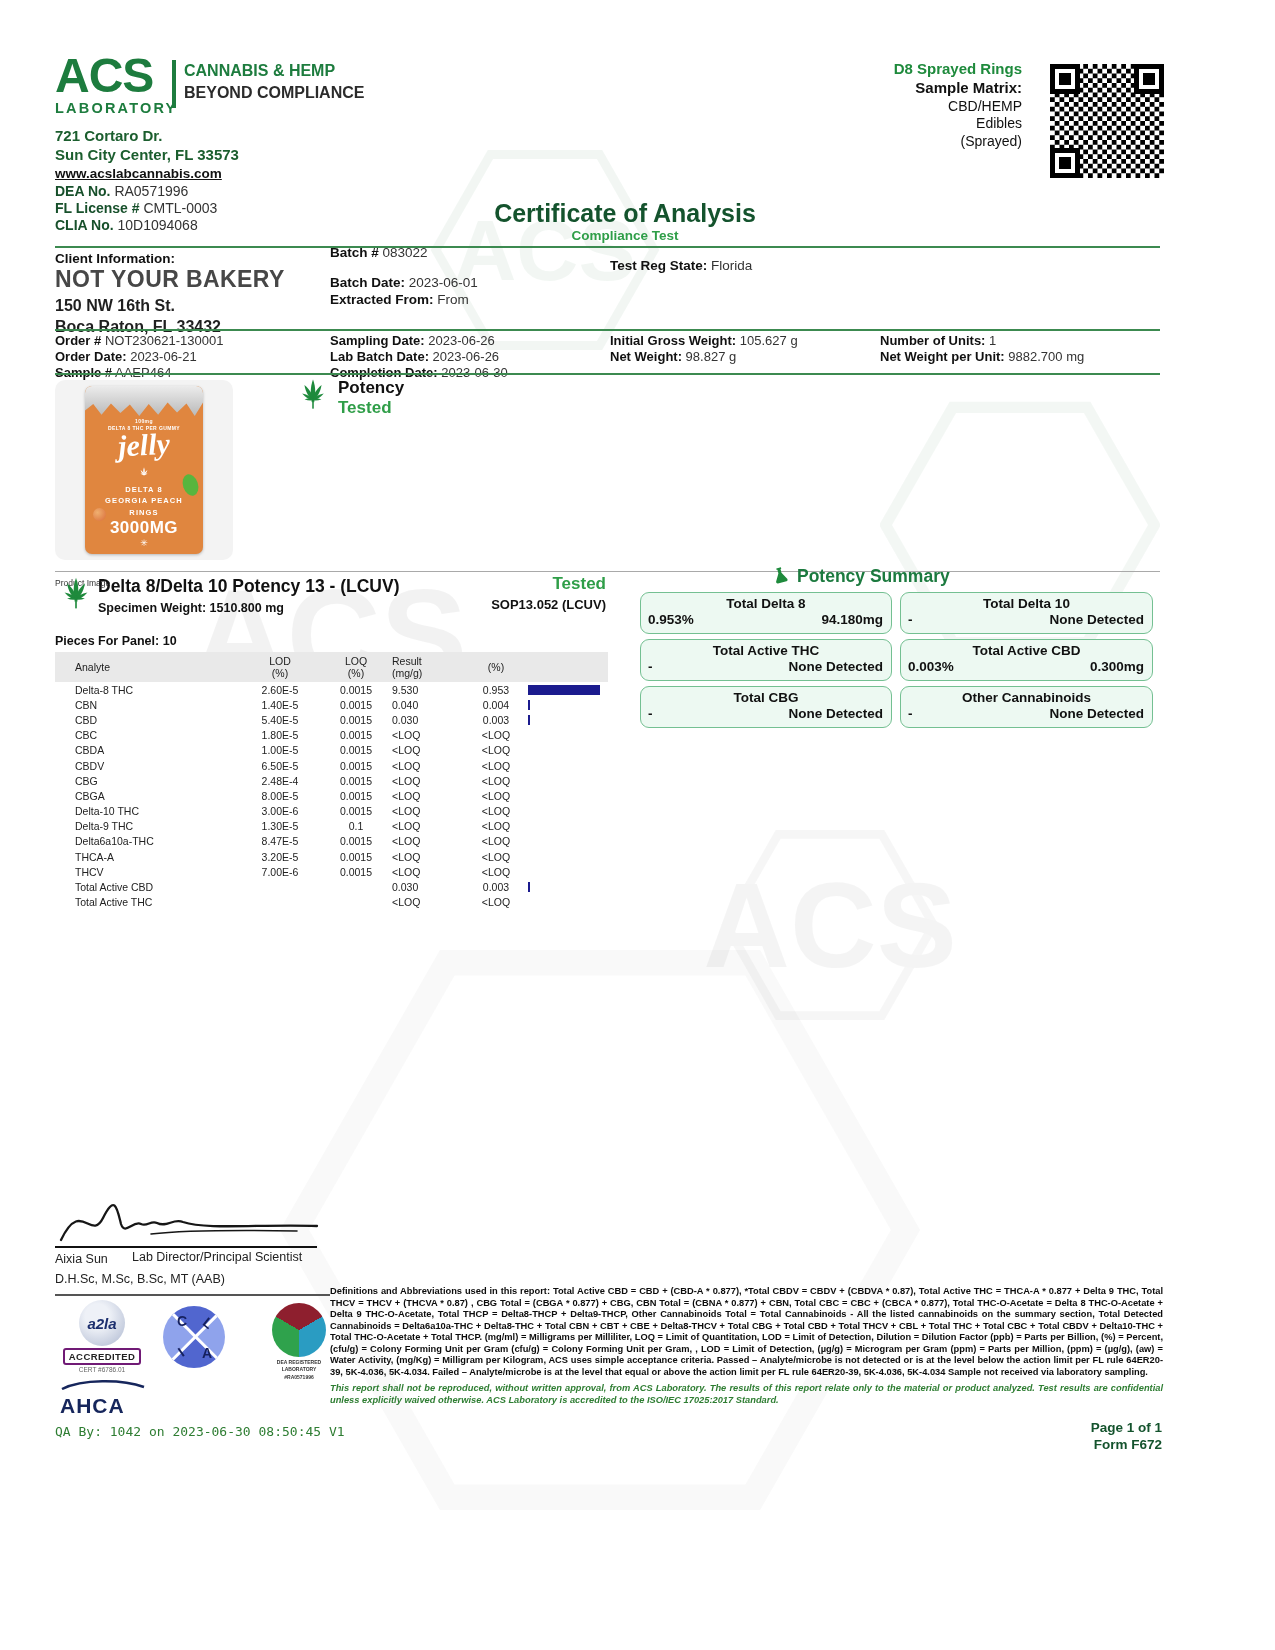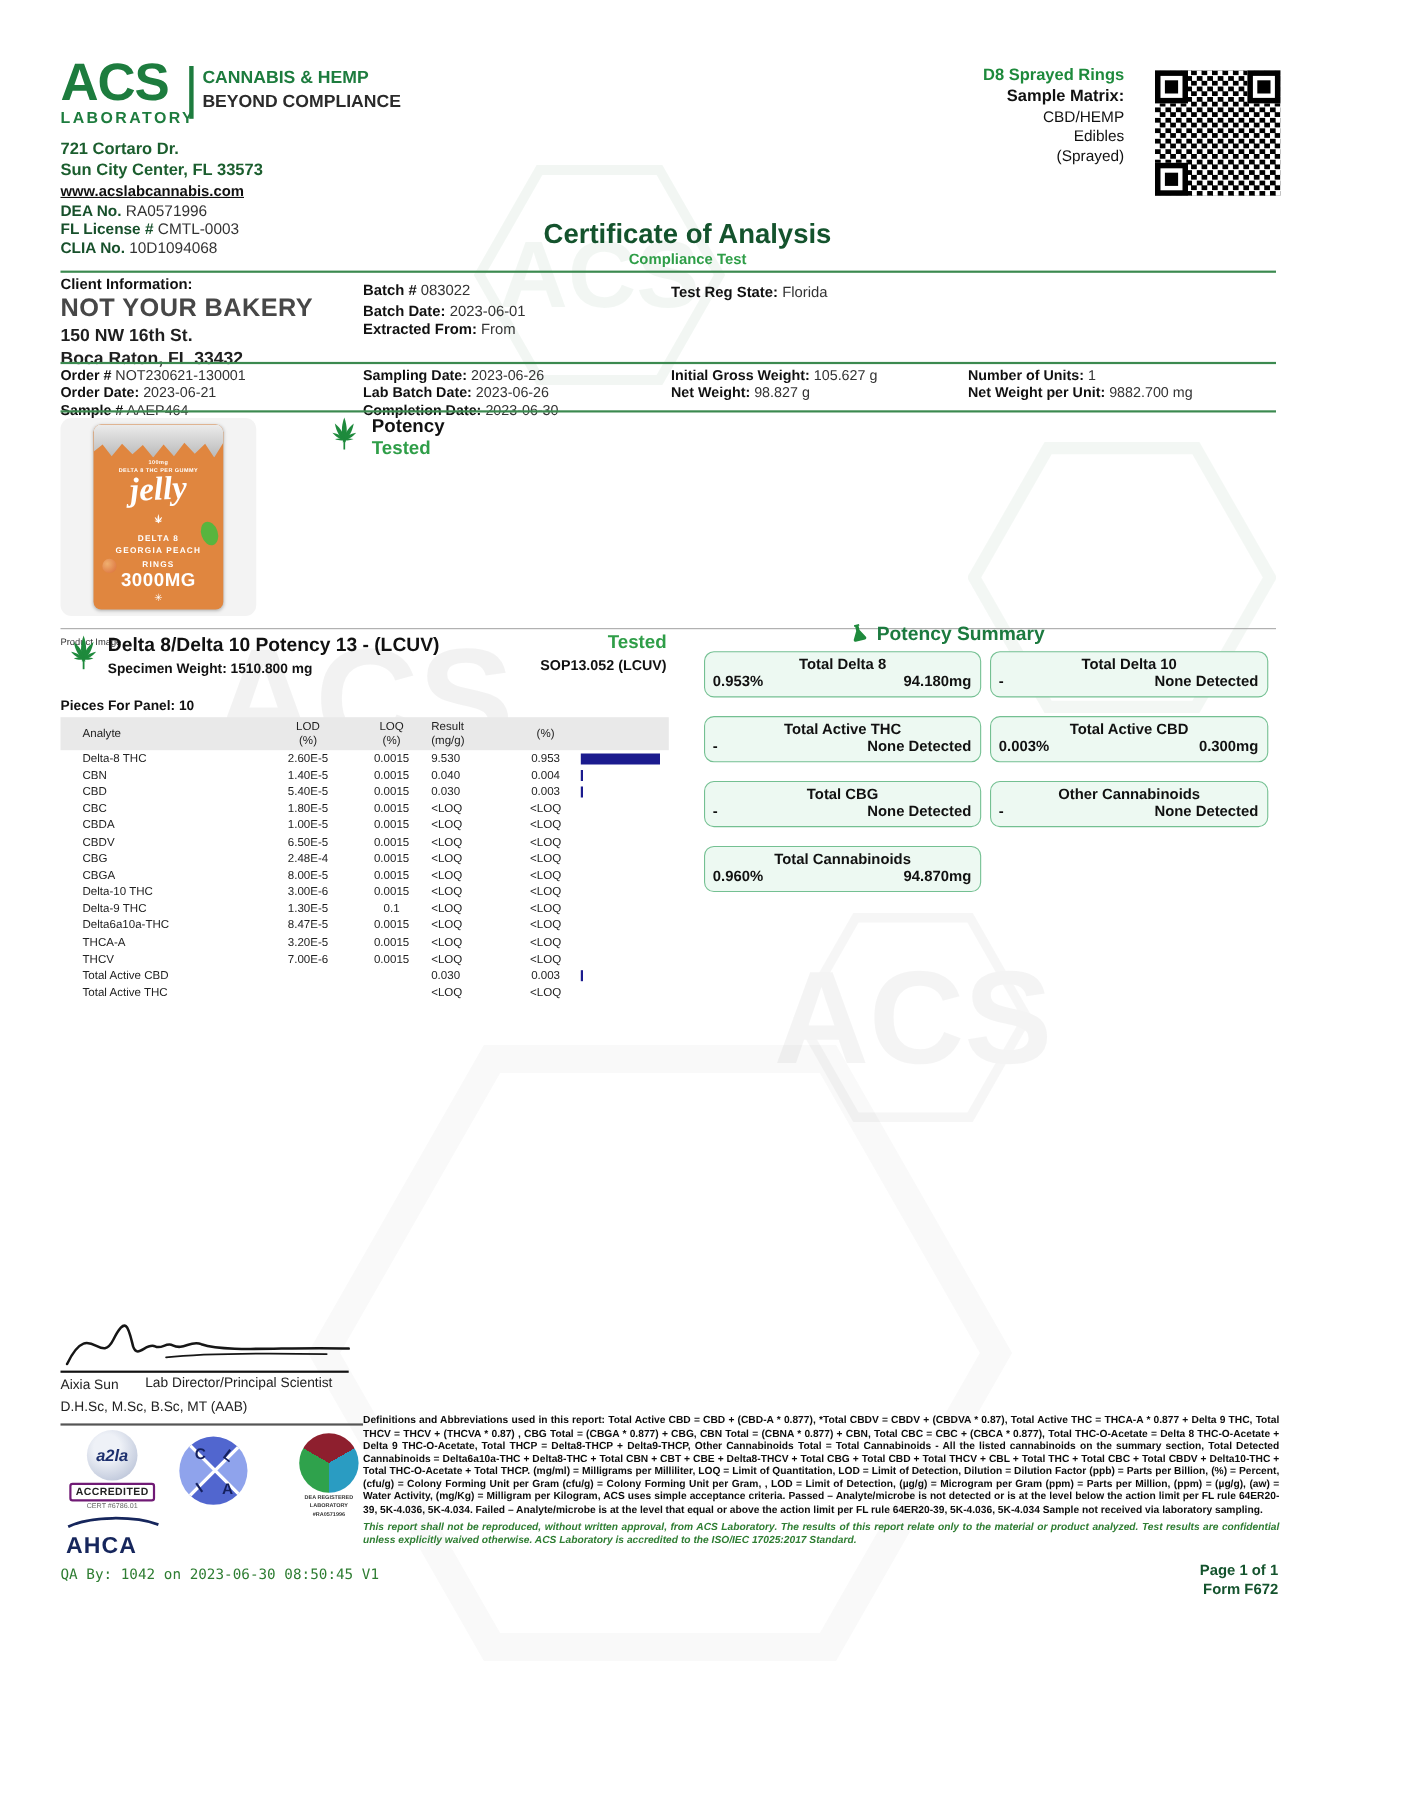--- a/index.html
+++ b/index.html
@@ -66,21 +66,21 @@
   .c-an{width:185px;padding-left:20px;text-align:left}
   .c-n{width:80px;text-align:center}
   .c-q{width:72px;text-align:center}
   .c-r{width:72px;text-align:left}
   .c-p{width:64px;text-align:center}
   .c-b{flex:1;display:flex;align-items:center}
   .hcell{line-height:1.15}
   .bar{height:10px;width:0;background:#1b1b8e}
   
   .sum-title{position:absolute;left:797px;top:566px;font-size:17.5px;font-weight:bold;color:#1c7a3f;z-index:2}
-  .cards{position:absolute;left:640px;top:592px;width:513px;display:grid;grid-template-columns:252px 253px;gap:17px 8px;z-index:2}
+  .cards{position:absolute;left:640px;top:592px;width:513px;display:grid;grid-template-columns:252px 253px;gap:5px 8px;z-index:2}
   .card{height:42px;border:1.6px solid #74c092;border-radius:9px;background:#edf9f2;overflow:hidden}
   .card-t{text-align:center;font-weight:bold;font-size:13.5px;color:#111;margin-top:3px}
   .card-v{display:flex;justify-content:space-between;padding:0 8px 0 7px;font-weight:bold;font-size:13.5px;color:#111;margin-top:1px}
   
   .sig-name{position:absolute;left:55px;top:1252px;font-size:12.5px;color:#222;z-index:2}
   .sig-role{position:absolute;left:132px;top:1250px;font-size:12.5px;color:#222;z-index:2}
   .sig-cred{position:absolute;left:55px;top:1272px;font-size:12.5px;color:#222;z-index:2}
   .defs{position:absolute;left:330px;top:1286px;width:833px;z-index:2}
   .defs .d1{font-size:9.3px;font-weight:bold;color:#0c0c0c;line-height:1.24;text-align:justify}
   .defs .d2{font-size:9.3px;font-weight:bold;font-style:italic;color:#2e7d32;line-height:1.3;text-align:justify;margin-top:4px}
@@ -202,21 +202,21 @@
 <div class="abs coa z" style="left:300px;top:199px;width:650px">Certificate of Analysis</div>
 <div class="abs coa-sub z" style="left:300px;top:228px;width:650px">Compliance Test</div>
 
 <div class="rule" style="left:55px;top:246px;width:1105px;height:2px"></div>
 
 <div class="kv" style="left:55px;top:251px;font-size:13.5px"><span class="k">Client Information:</span></div>
 <div class="abs client-name z" style="left:55px;top:266px">NOT YOUR BAKERY</div>
 <div class="abs client-addr z" style="left:55px;top:297px">150 NW 16th St.</div>
 <div class="abs client-addr z" style="left:55px;top:318px">Boca Raton, FL 33432</div>
 
-<div class="kv" style="left:330px;top:256px"><span class="k">Batch #</span> <span>083022</span></div>
+<div class="kv" style="left:330px;top:245px"><span class="k">Batch #</span> <span>083022</span></div>
 <div class="kv" style="left:330px;top:275px"><span class="k">Batch Date:</span> <span>2023-06-01</span></div>
 <div class="kv" style="left:330px;top:292px"><span class="k">Extracted From:</span> <span>From</span></div>
 <div class="kv" style="left:610px;top:258px"><span class="k">Test Reg State:</span> <span>Florida</span></div>
 
 <div class="rule" style="left:55px;top:329px;width:1105px;height:1.5px"></div>
 
 <div class="kv" style="left:55px;top:333px;font-size:13px"><span class="k">Order #</span> <span>NOT230621-130001</span></div>
 <div class="kv" style="left:55px;top:349px;font-size:13px"><span class="k">Order Date:</span> <span>2023-06-21</span></div>
 <div class="kv" style="left:55px;top:365px;font-size:13px"><span class="k">Sample #</span> <span>AAEP464</span></div>
 
@@ -481,27 +481,20 @@
         <span>None Detected</span>
       </div>
     </div>
   <div class="card">
       <div class="card-t">Other Cannabinoids</div>
       <div class="card-v">
         <span>-</span>
         <span>None Detected</span>
       </div>
     </div>
-  <div class="card">
-      <div class="card-t">Total Cannabinoids</div>
-      <div class="card-v">
-        <span>0.960%</span>
-        <span>94.870mg</span>
-      </div>
-    </div>
 </div>
 
 <svg class="abs z" style="left:55px;top:1192px" width="270" height="56">
   <path d="M6 48 C 26 6, 36 50, 48 26 S 62 16, 66 32 C 70 44, 78 28, 86 32 C 92 35, 96 28, 102 31 C 112 36, 118 26, 128 30 C 152 38, 205 32, 262 34" fill="none" stroke="#161616" stroke-width="2.3" stroke-linecap="round"></path>
   <path d="M96 42 C 132 38, 182 38, 242 39" fill="none" stroke="#161616" stroke-width="1.6" stroke-linecap="round"></path>
 </svg>
 <div class="grayline" style="left:55px;top:1246px;width:262px;height:2px;background:#111"></div>
 <div class="sig-name">Aixia Sun</div>
 <div class="sig-role">Lab Director/Principal Scientist</div>
 <div class="sig-cred">D.H.Sc, M.Sc, B.Sc, MT (AAB)</div>

